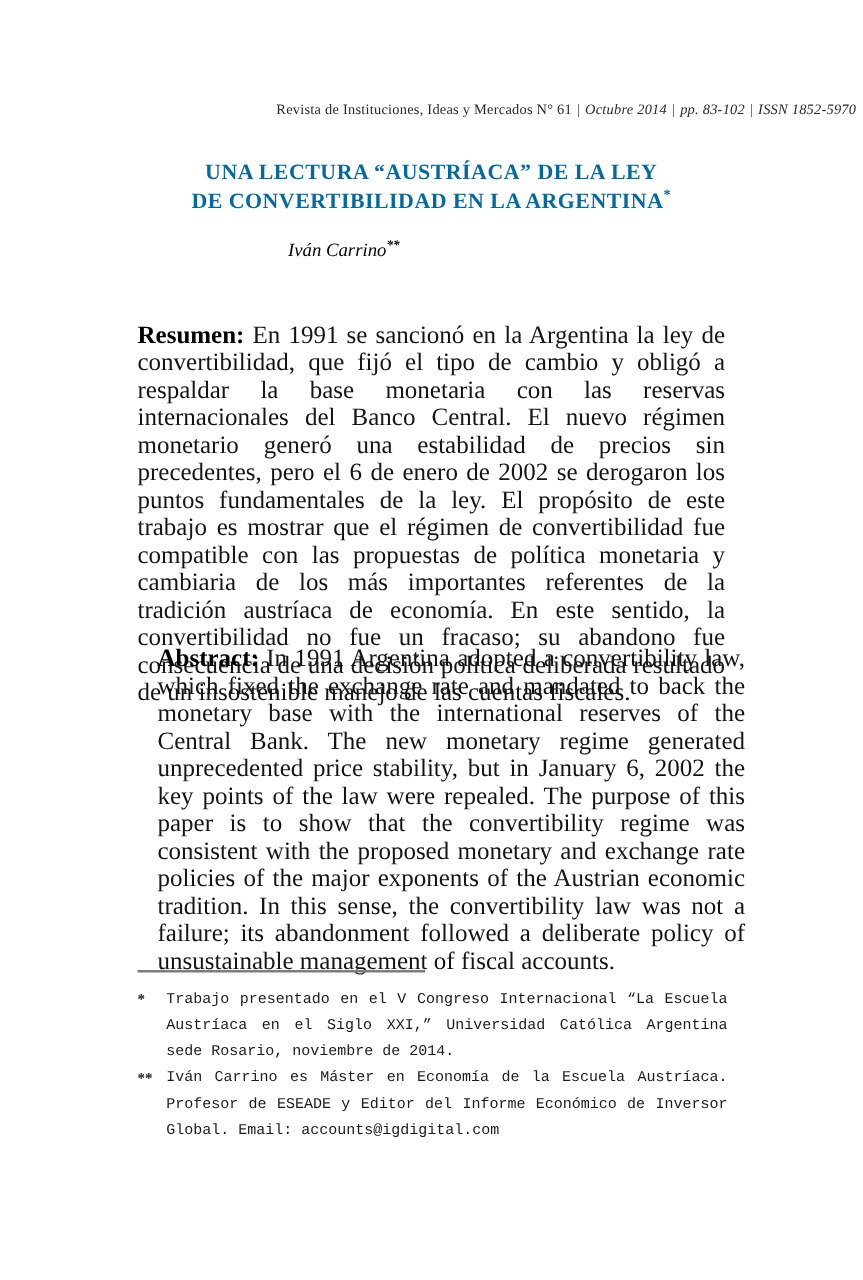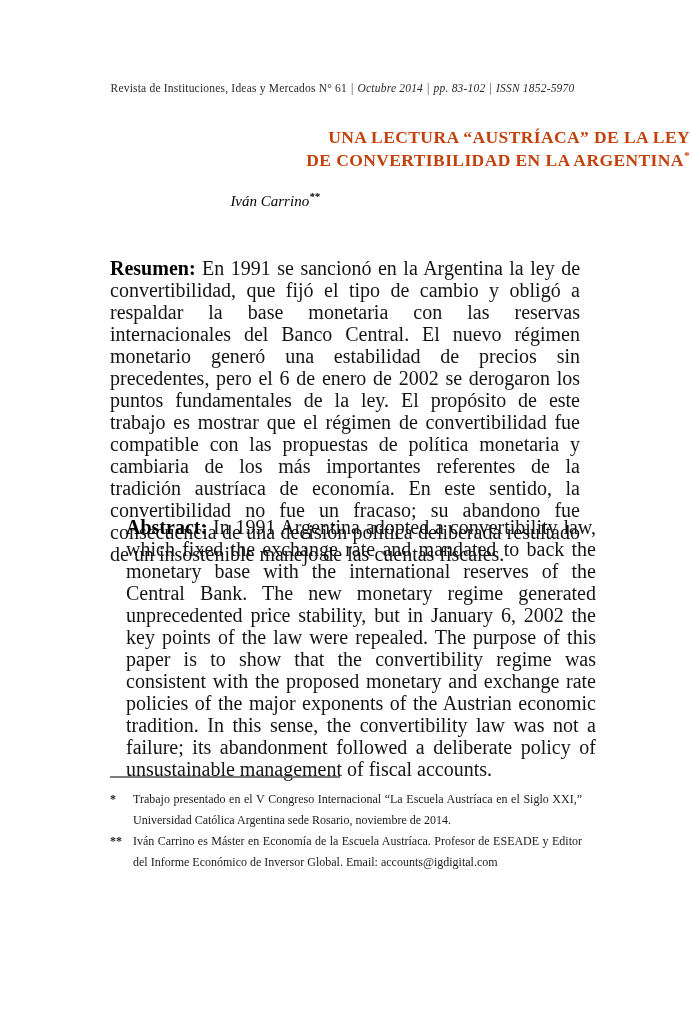--- a/index.html
+++ b/index.html
@@ -14,45 +14,45 @@
     background: #ffffff;
     font-family: "Liberation Serif", serif;
     color: #1c1c1c;
     overflow: hidden;
   }
   .journal-header {
     position: absolute;
     top: 82px;
     left: 0;
     width: 685px;
-    text-align: center;
+    text-align: right;
     font-size: 11.5px;
     letter-spacing: 0.2px;
     color: #2a2a2a;
     white-space: nowrap;
   }
   .journal-header .sep {
     padding: 0 4px;
     color: #444444;
   }
   .journal-header .it {
     font-style: italic;
   }
   .paper-title {
     position: absolute;
     top: 126px;
     left: 0;
     width: 690px;
     margin: 0;
-    text-align: right;
+    text-align: center;
     font-size: 17.5px;
     font-weight: bold;
     line-height: 23px;
     letter-spacing: 0.4px;
-    color: #c2410c;
+    color: #0369a1;
   }
   .paper-title sup {
     font-size: 65%;
     line-height: 0;
   }
   .author-line {
     position: absolute;
     top: 193px;
     left: 0;
     width: 550px;
@@ -102,20 +102,21 @@
   }
   .fn-marker {
     flex: none;
     width: 23px;
     font-weight: bold;
     font-size: 12px;
   }
   .fn-text {
     flex: 1;
     text-align: justify;
+    font-family: Liberation Mono, monospace;
   }
 </style>
 </head>
 <body>
 
 <div class="page">
 
   <div class="journal-header">
     <span>Revista de Instituciones, Ideas y Mercados N° 61</span><span class="sep">|</span><span class="it">Octubre 2014</span><span class="sep">|</span><span class="it">pp. 83-102</span><span class="sep">|</span><span class="it">ISSN 1852-5970</span>
   </div>

